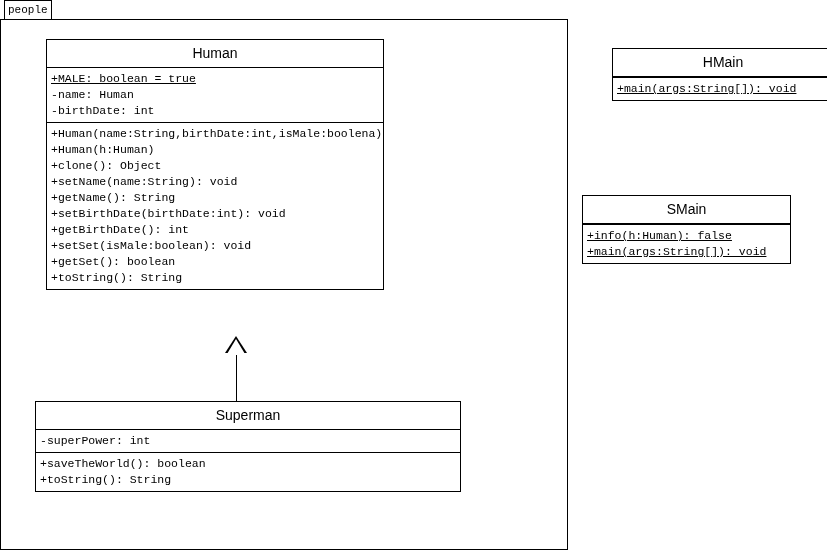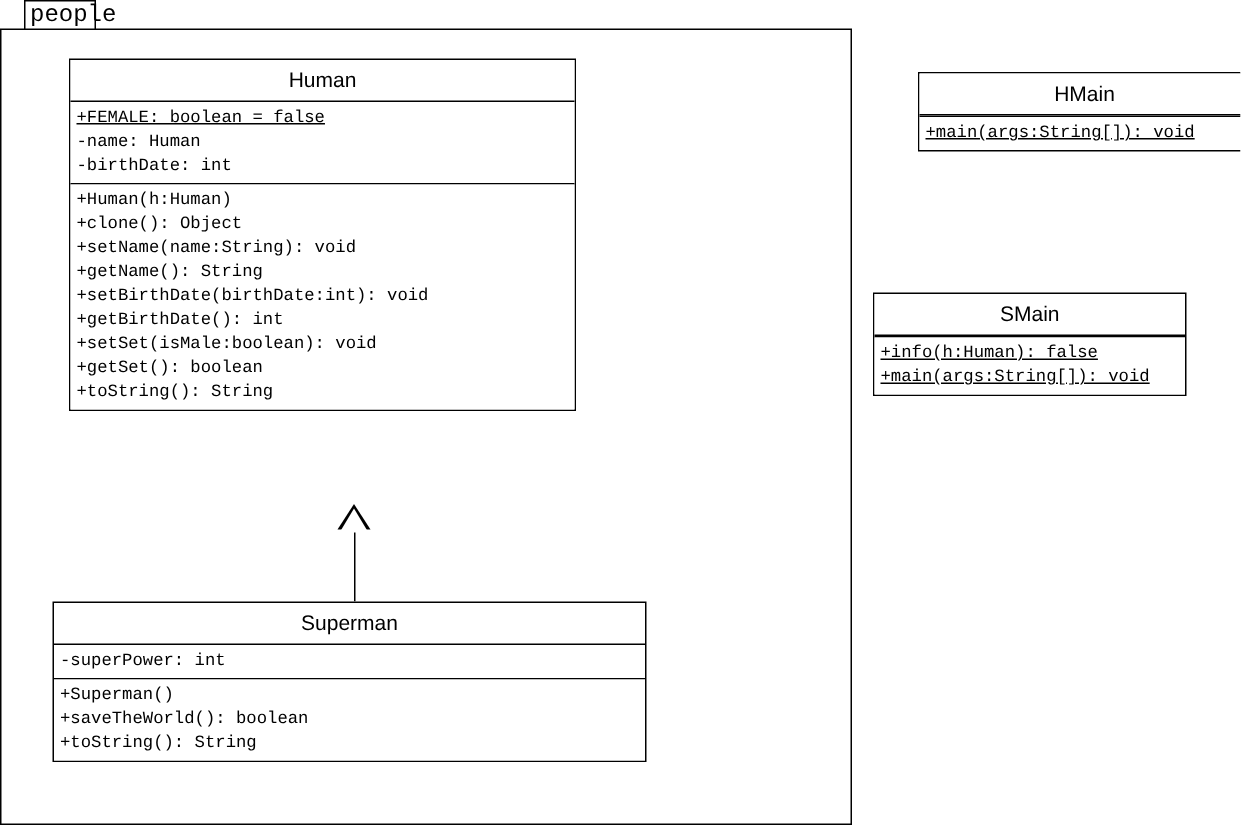--- a/index.html
+++ b/index.html
@@ -13,29 +13,29 @@
   #canvas {
     position: relative;
     width: 827px;
     height: 550px;
     background: #ffffff;
     overflow: hidden;
   }
   
   .pkg-tab {
     position: absolute;
-    left: 16px;
+    left: 4px;
     top: 0px;
     width: 48px;
     height: 20px;
     border: 1px solid #000;
     box-sizing: border-box;
     background: #fff;
     font-family: "Liberation Mono", monospace;
-    font-size: 16px;
+    font-size: 11px;
     line-height: 18px;
     padding-left: 3px;
     color: #000;
     z-index: 3;
   }
   .pkg-body {
     position: absolute;
     left: 0px;
     top: 19px;
     width: 568px;
@@ -109,48 +109,48 @@
 <body>
 
 <div id="canvas">
 
   <div class="pkg-body"></div>
   <div class="pkg-tab">people</div>
 
   <div class="umlbox" style="left:46px; top:39px; width:338px;">
     <div class="uml-title">Human</div>
     <div class="uml-compartment">
-      <div class="uml-line static">+FEMALE: boolean = false</div>
+      <div class="uml-line static">+MALE: boolean = true</div>
       <div class="uml-line">-name: Human</div>
       <div class="uml-line">-birthDate: int</div>
     </div>
     <div class="uml-compartment last">
+      <div class="uml-line">+Human(name:String,birthDate:int,isMale:boolena)</div>
       <div class="uml-line">+Human(h:Human)</div>
       <div class="uml-line">+clone(): Object</div>
       <div class="uml-line">+setName(name:String): void</div>
       <div class="uml-line">+getName(): String</div>
       <div class="uml-line">+setBirthDate(birthDate:int): void</div>
       <div class="uml-line">+getBirthDate(): int</div>
       <div class="uml-line">+setSet(isMale:boolean): void</div>
       <div class="uml-line">+getSet(): boolean</div>
       <div class="uml-line">+toString(): String</div>
     </div>
   </div>
 
   <div class="inherit-line" style="left:236px; top:355px; height:46px;"></div>
   <div class="triangle triangle-outer" style="left:225px; top:336px;"></div>
   <div class="triangle triangle-inner" style="left:227px; top:339px;"></div>
 
-  <div class="umlbox" style="left:35px; top:401px; width:396px;">
+  <div class="umlbox" style="left:35px; top:401px; width:426px;">
     <div class="uml-title">Superman</div>
     <div class="uml-compartment">
       <div class="uml-line">-superPower: int</div>
     </div>
     <div class="uml-compartment last">
-      <div class="uml-line">+Superman()</div>
       <div class="uml-line">+saveTheWorld(): boolean</div>
       <div class="uml-line">+toString(): String</div>
     </div>
   </div>
 
   <div class="umlbox" style="left:612px; top:48px; width:222px;">
     <div class="uml-title">HMain</div>
     <div class="uml-compartment" style="padding:0;"></div>
     <div class="uml-compartment last">
       <div class="uml-line static">+main(args:String[]): void</div>

